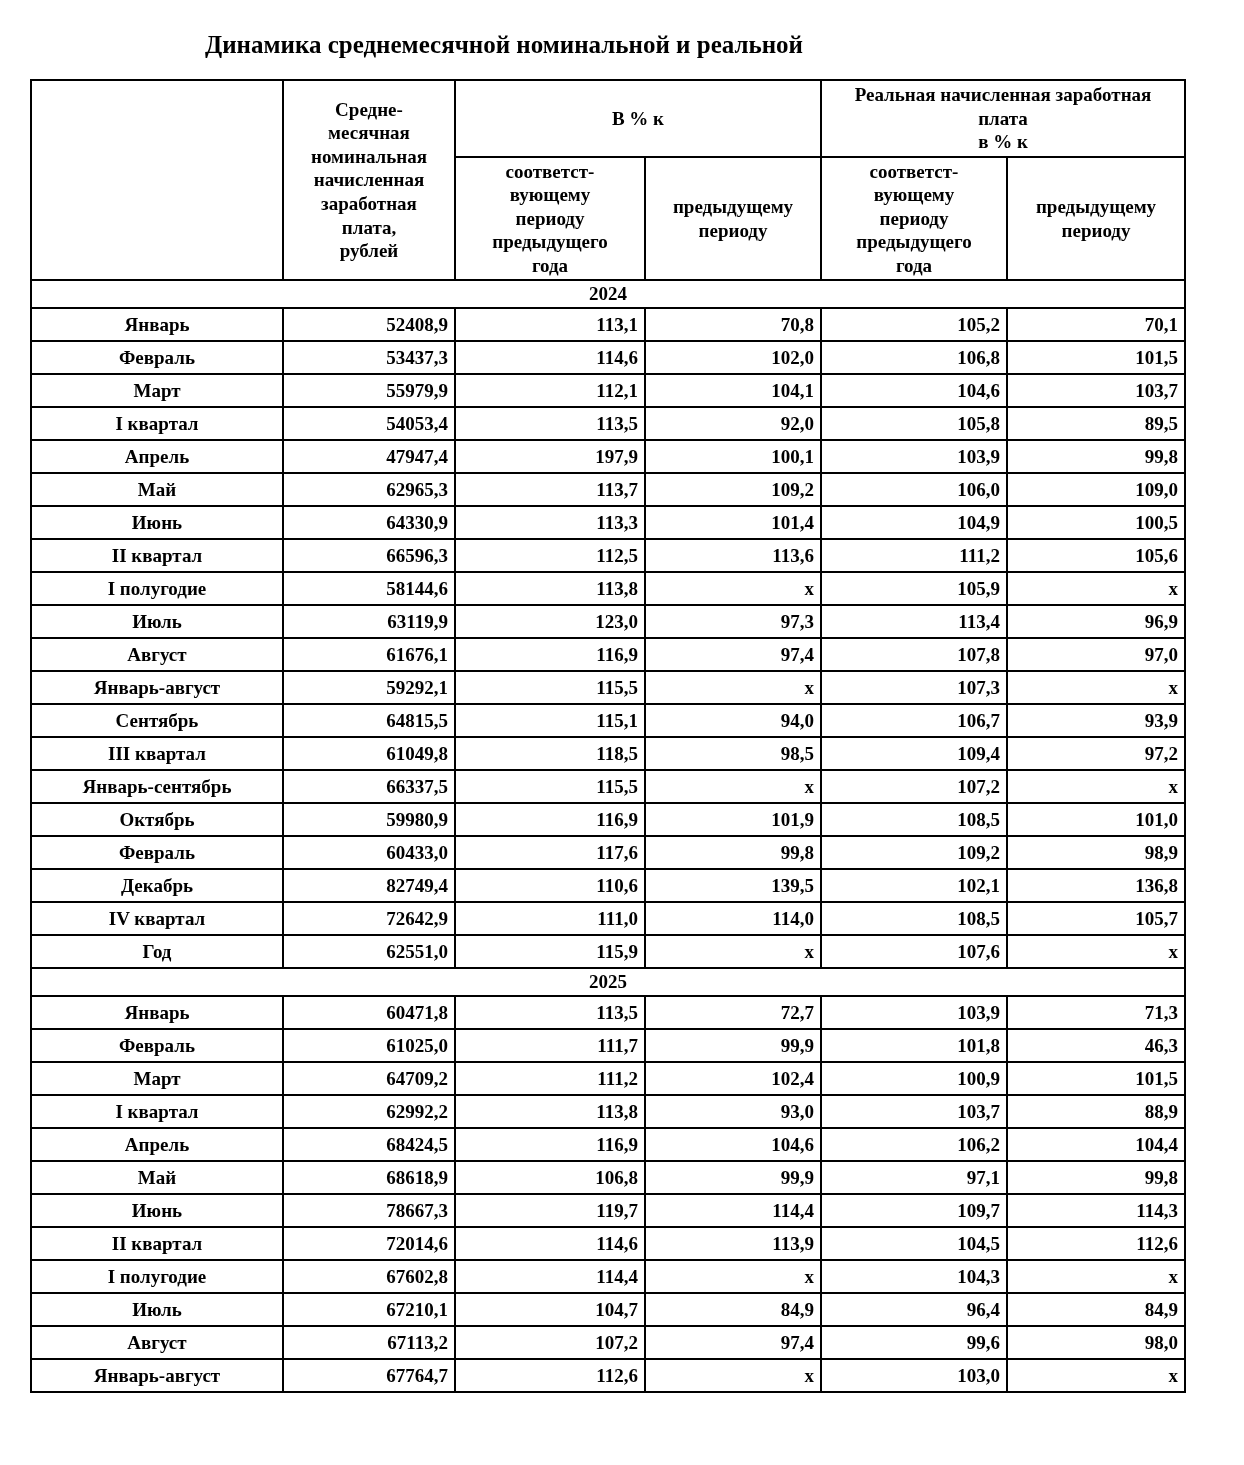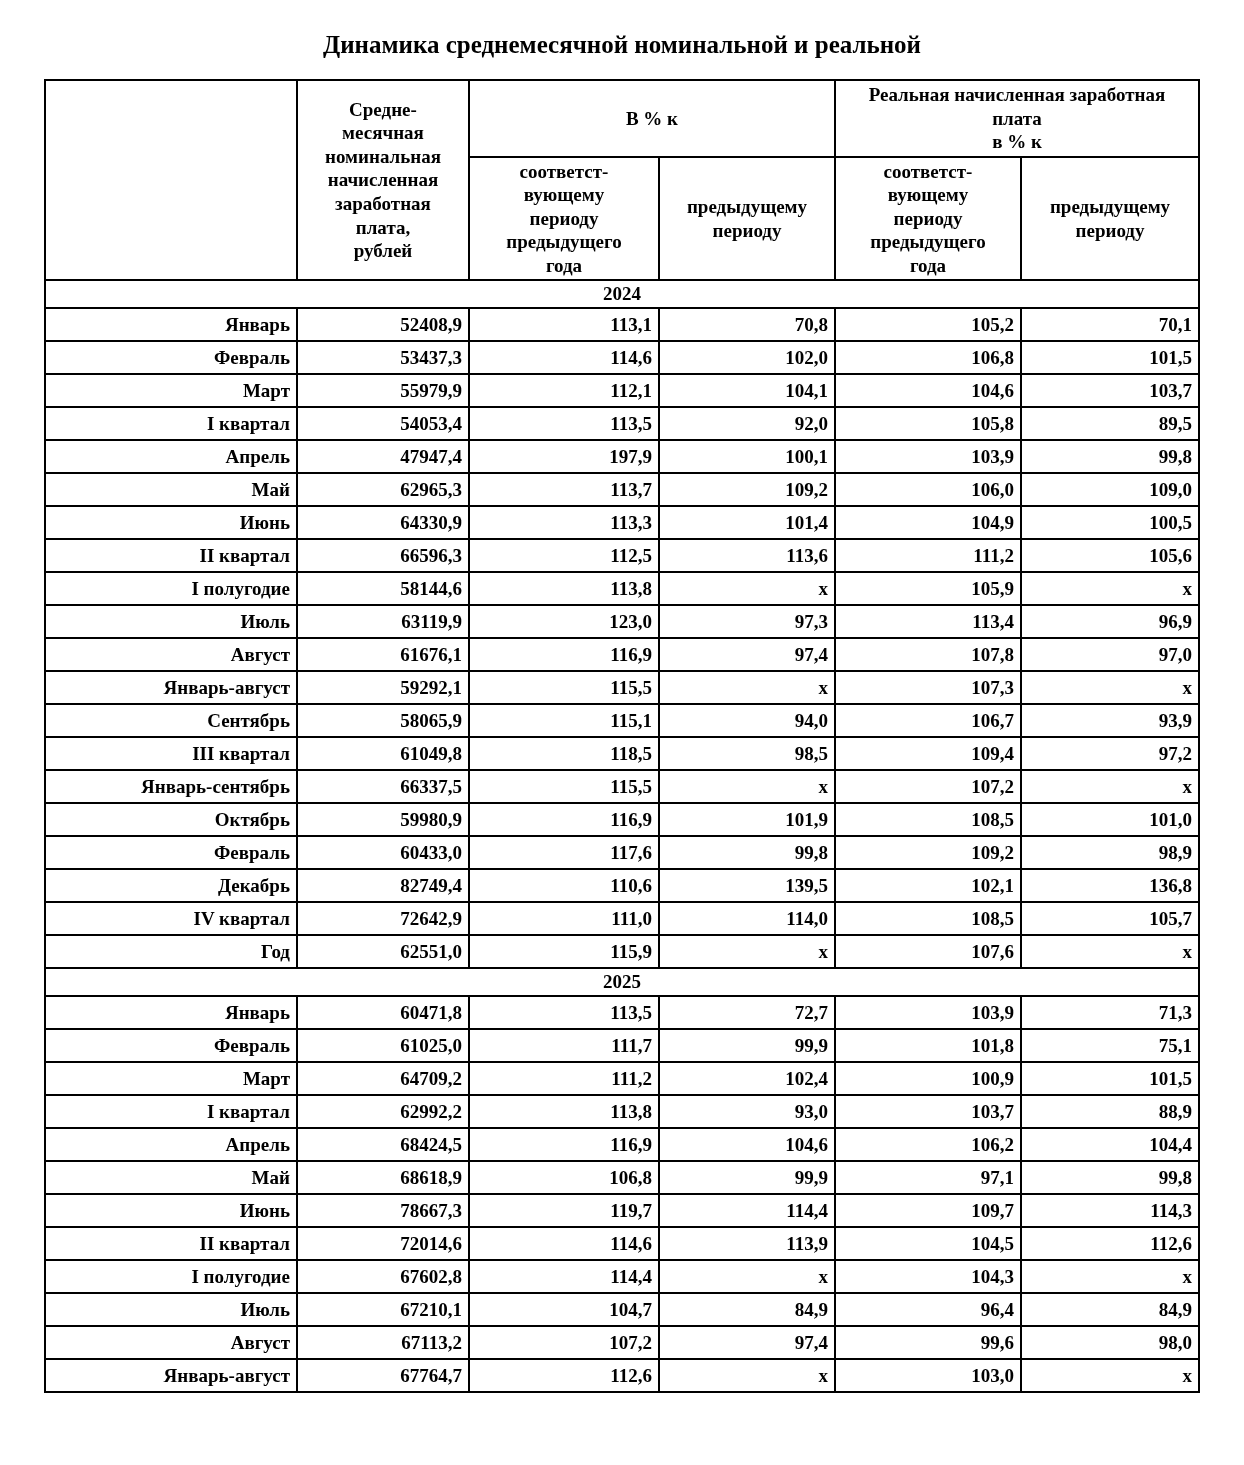--- a/index.html
+++ b/index.html
@@ -7,21 +7,21 @@
     padding: 0;
     background: #ffffff;
   }
   body {
     width: 1244px;
     min-height: 1465px;
     font-family: "Liberation Serif", serif;
     color: #000000;
   }
   .page {
-    width: 1244px;
+    width: 1008px;
     box-sizing: border-box;
     padding: 22px 30px 10px 30px;
   }
   .doc-title {
     text-align: center;
     font-weight: bold;
     font-size: 25px;
     line-height: 1.32;
     margin: 6px 0 18px 0;
   }
@@ -53,21 +53,21 @@
   thead td {
     text-align: center;
     line-height: 1.24;
     font-size: 19.5px;
   }
   td.head-tall {
     height: 100px;
     margin-top: 37px;
   }
   .period-cell {
-    text-align: right;
+    text-align: center;
     white-space: nowrap;
   }
   .num {
     text-align: right;
     padding-right: 22px;
   }
   .x-mark {
     text-align: right;
     padding-right: 44px;
   }
@@ -236,21 +236,21 @@
         <tr class="data-row">
           <td class="period-cell">Январь-август</td>
           <td class="num">59292,1</td>
           <td class="num">115,5</td>
           <td class="x-mark">х</td>
           <td class="num">107,3</td>
           <td class="x-mark">х</td>
         </tr>
         <tr class="data-row">
           <td class="period-cell">Сентябрь</td>
-          <td class="num">58065,9</td>
+          <td class="num">64815,5</td>
           <td class="num">115,1</td>
           <td class="num">94,0</td>
           <td class="num">106,7</td>
           <td class="num">93,9</td>
         </tr>
         <tr class="data-row">
           <td class="period-cell">III квартал</td>
           <td class="num">61049,8</td>
           <td class="num">118,5</td>
           <td class="num">98,5</td>
@@ -315,21 +315,21 @@
           <td class="num">72,7</td>
           <td class="num">103,9</td>
           <td class="num">71,3</td>
         </tr>
         <tr class="data-row">
           <td class="period-cell">Февраль</td>
           <td class="num">61025,0</td>
           <td class="num">111,7</td>
           <td class="num">99,9</td>
           <td class="num">101,8</td>
-          <td class="num">75,1</td>
+          <td class="num">46,3</td>
         </tr>
         <tr class="data-row">
           <td class="period-cell">Март</td>
           <td class="num">64709,2</td>
           <td class="num">111,2</td>
           <td class="num">102,4</td>
           <td class="num">100,9</td>
           <td class="num">101,5</td>
         </tr>
         <tr class="data-row">

